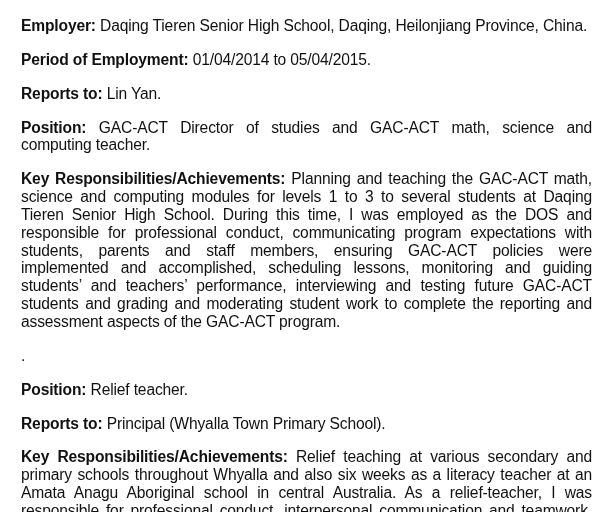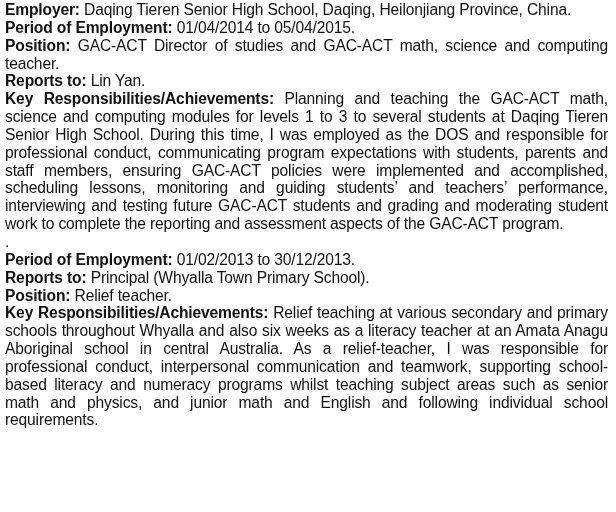--- a/index.html
+++ b/index.html
@@ -3,40 +3,39 @@
 <meta charset="utf-8">
 <style>
   html, body { margin: 0; padding: 0; background: #ffffff; }
   body { width: 616px; height: 512px; overflow: hidden; }
   .doc {
     position: absolute; left: 5px; top: 1px; width: 603px;
     font-family: "Liberation Sans", sans-serif;
     font-size: 15.6px; line-height: 17.85px; color: #111111;
     letter-spacing: -0.15px;
   }
-  .doc p { margin: 0; text-align: justify; }
+  .doc p { margin: 16px; text-align: justify; }
   .doc p.last-left { text-align-last: left; }
   .lbl { font-weight: bold; }
   .sep { margin: 0; }
 </style>
 </head>
 <body>
 
 <div class="doc">
 
   <div>
     <p class="last-left"><span class="lbl">Employer:</span><span> Daqing Tieren Senior High School, Daqing, Heilonjiang Province, China.</span></p>
     <p class="last-left"><span class="lbl">Period of Employment:</span><span> 01/04/2014 to 05/04/2015.</span></p>
+    <p class="last-left"><span class="lbl">Reports to:</span><span> Lin Yan.</span></p>
     <p class="last-left"><span class="lbl">Position:</span><span> GAC-ACT Director of studies and GAC-ACT math, science and computing teacher.</span></p>
-    <p class="last-left"><span class="lbl">Reports to:</span><span> Lin Yan.</span></p>
     <p class="last-left"><span class="lbl">Key Responsibilities/Achievements:</span><span> Planning and teaching the GAC-ACT math, science and computing modules for levels 1 to 3 to several students at Daqing Tieren Senior High School.  During this time, I was employed as the DOS and responsible for professional conduct, communicating program expectations with students, parents and staff members, ensuring GAC-ACT policies were implemented and accomplished, scheduling lessons, monitoring and guiding students’ and teachers’ performance, interviewing and testing future GAC-ACT students and grading and moderating student work to complete the reporting and assessment aspects of the GAC-ACT program.</span></p>
   </div>
 
   <p class="sep">.</p>
 
   <div>
-    <p class="last-left"><span class="lbl">Period of Employment:</span><span> 01/02/2013 to 30/12/2013.</span></p>
+    <p class="last-left"><span class="lbl">Position:</span><span> Relief teacher.</span></p>
     <p class="last-left"><span class="lbl">Reports to:</span><span> Principal (Whyalla Town Primary School).</span></p>
-    <p class="last-left"><span class="lbl">Position:</span><span> Relief teacher.</span></p>
     <p class="last-left"><span class="lbl">Key Responsibilities/Achievements:</span><span> Relief teaching at various secondary and primary schools throughout Whyalla and also six weeks as a literacy teacher at an Amata Anagu Aboriginal school in central Australia.  As a relief-teacher, I was responsible for professional conduct, interpersonal communication and teamwork, supporting school-based literacy and numeracy programs whilst teaching subject areas such as senior math and physics, and junior math and English and following individual school requirements.</span></p>
   </div>
 
 </div>
 
 </body></html>

